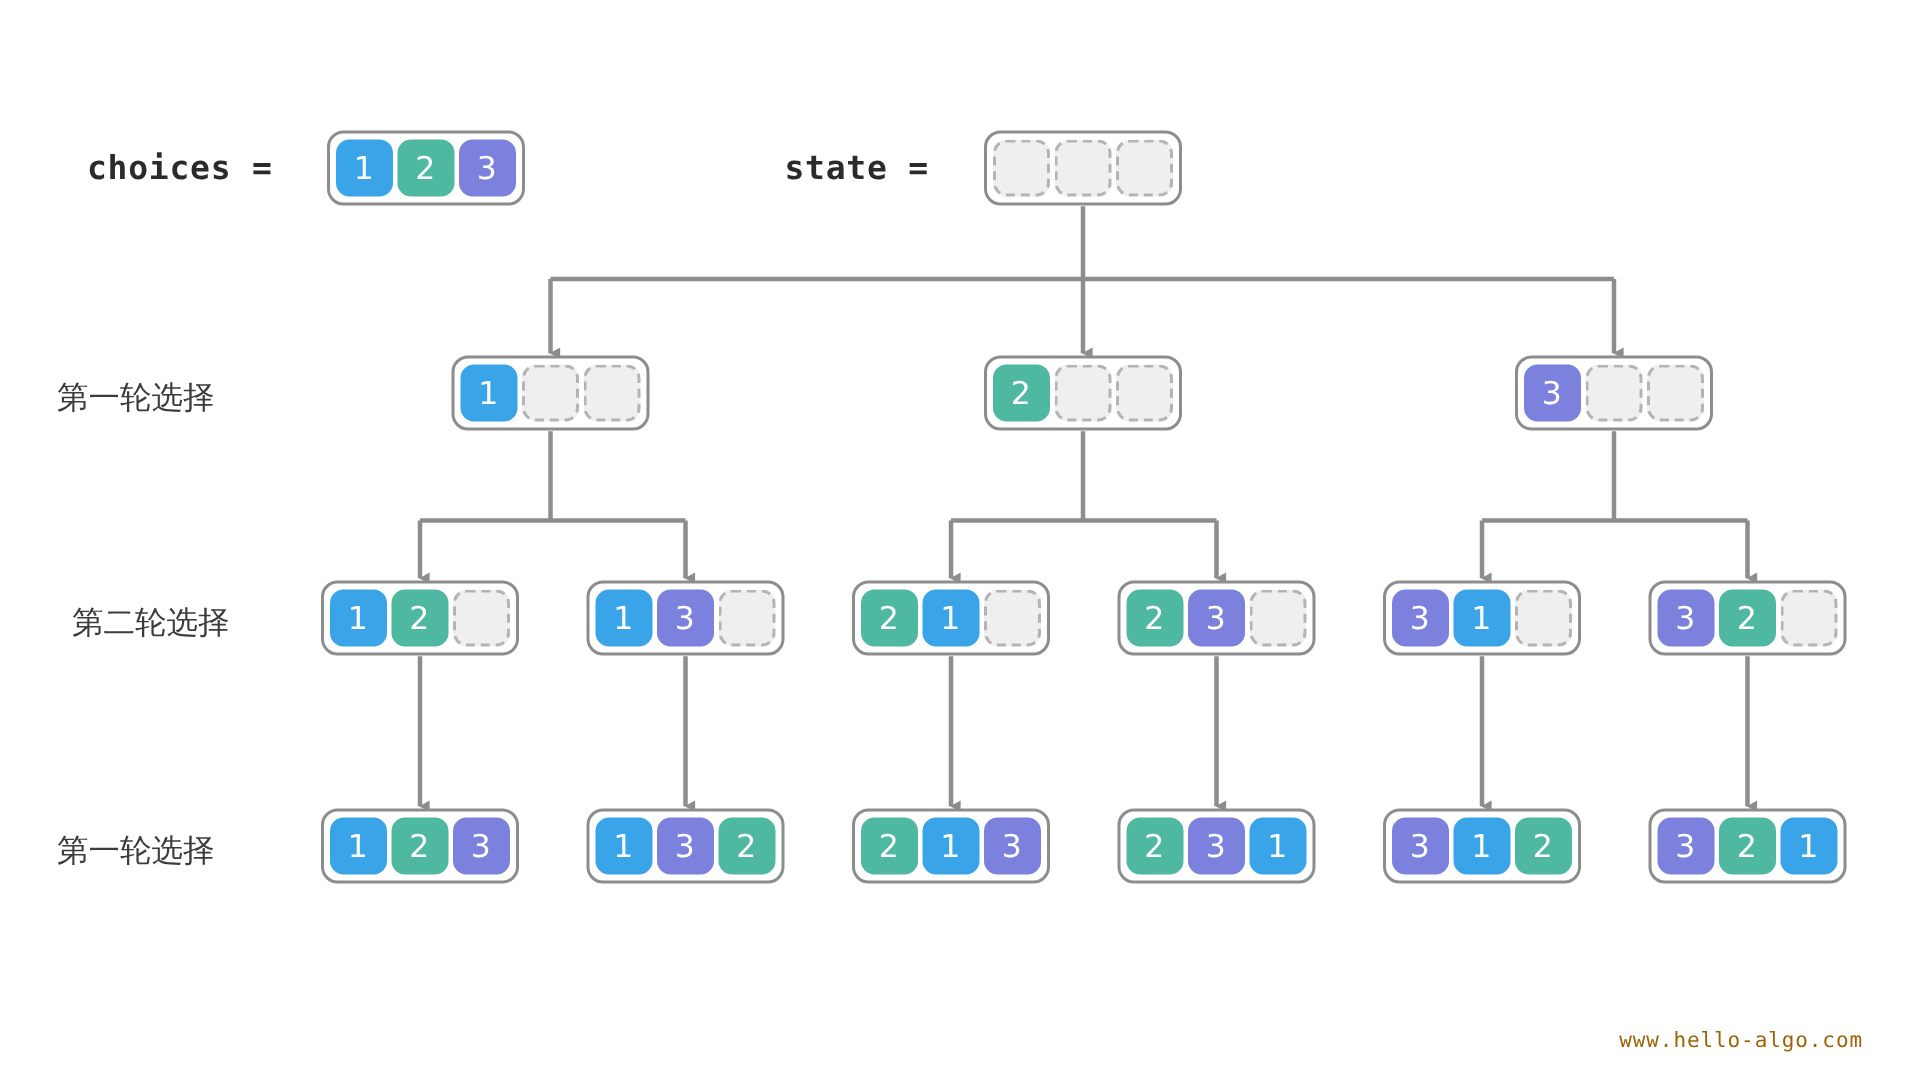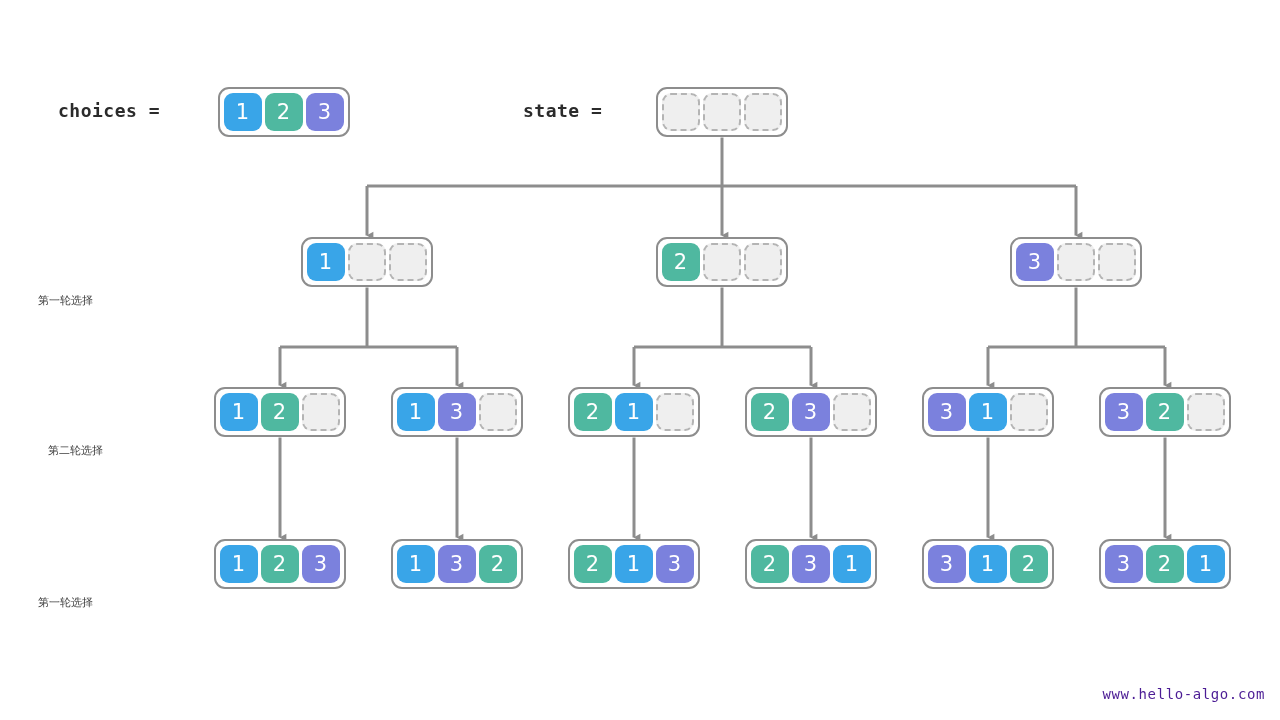--- a/index.html
+++ b/index.html
@@ -30,34 +30,33 @@
     width: 1280px;
     height: 720px;
     pointer-events: none;
   }
 
   
   .var-label {
     position: absolute;
     font-family: "DejaVu Sans Mono", "Liberation Mono", monospace;
     font-weight: bold;
-    font-size: 18px;
+    font-size: 22px;
     color: #2b2b2b;
     white-space: nowrap;
     letter-spacing: 0.5px;
   }
 
   
   .row-label {
     position: absolute;
     font-family: "DejaVu Sans", "Liberation Sans", sans-serif;
-    font-size: 11px;
+    font-size: 21px;
     color: #3c3c3c;
     white-space: nowrap;
-    margin-top: 42px;
   }
 
   
   .node {
     position: absolute;
     display: flex;
     flex-direction: row;
     align-items: center;
     gap: 3px;
     background: #ffffff;
@@ -83,25 +82,25 @@
 
   .cell.empty {
     background: #efefef;
     border: 2px dashed #b4b4b4;
     color: transparent;
   }
 
   
   #watermark {
     position: absolute;
-    right: 15px;
+    right: 38px;
     bottom: 18px;
     font-family: "DejaVu Sans Mono", "Liberation Mono", monospace;
     font-size: 14px;
-    color: #4c1d95;
+    color: #a16207;
     letter-spacing: 0.6px;
     white-space: nowrap;
   }
 </style>
 </head>
 <body>
 
 <div id="canvas">
 
   <svg id="connectors" viewBox="0 0 1280 720" xmlns="http://www.w3.org/2000/svg">

